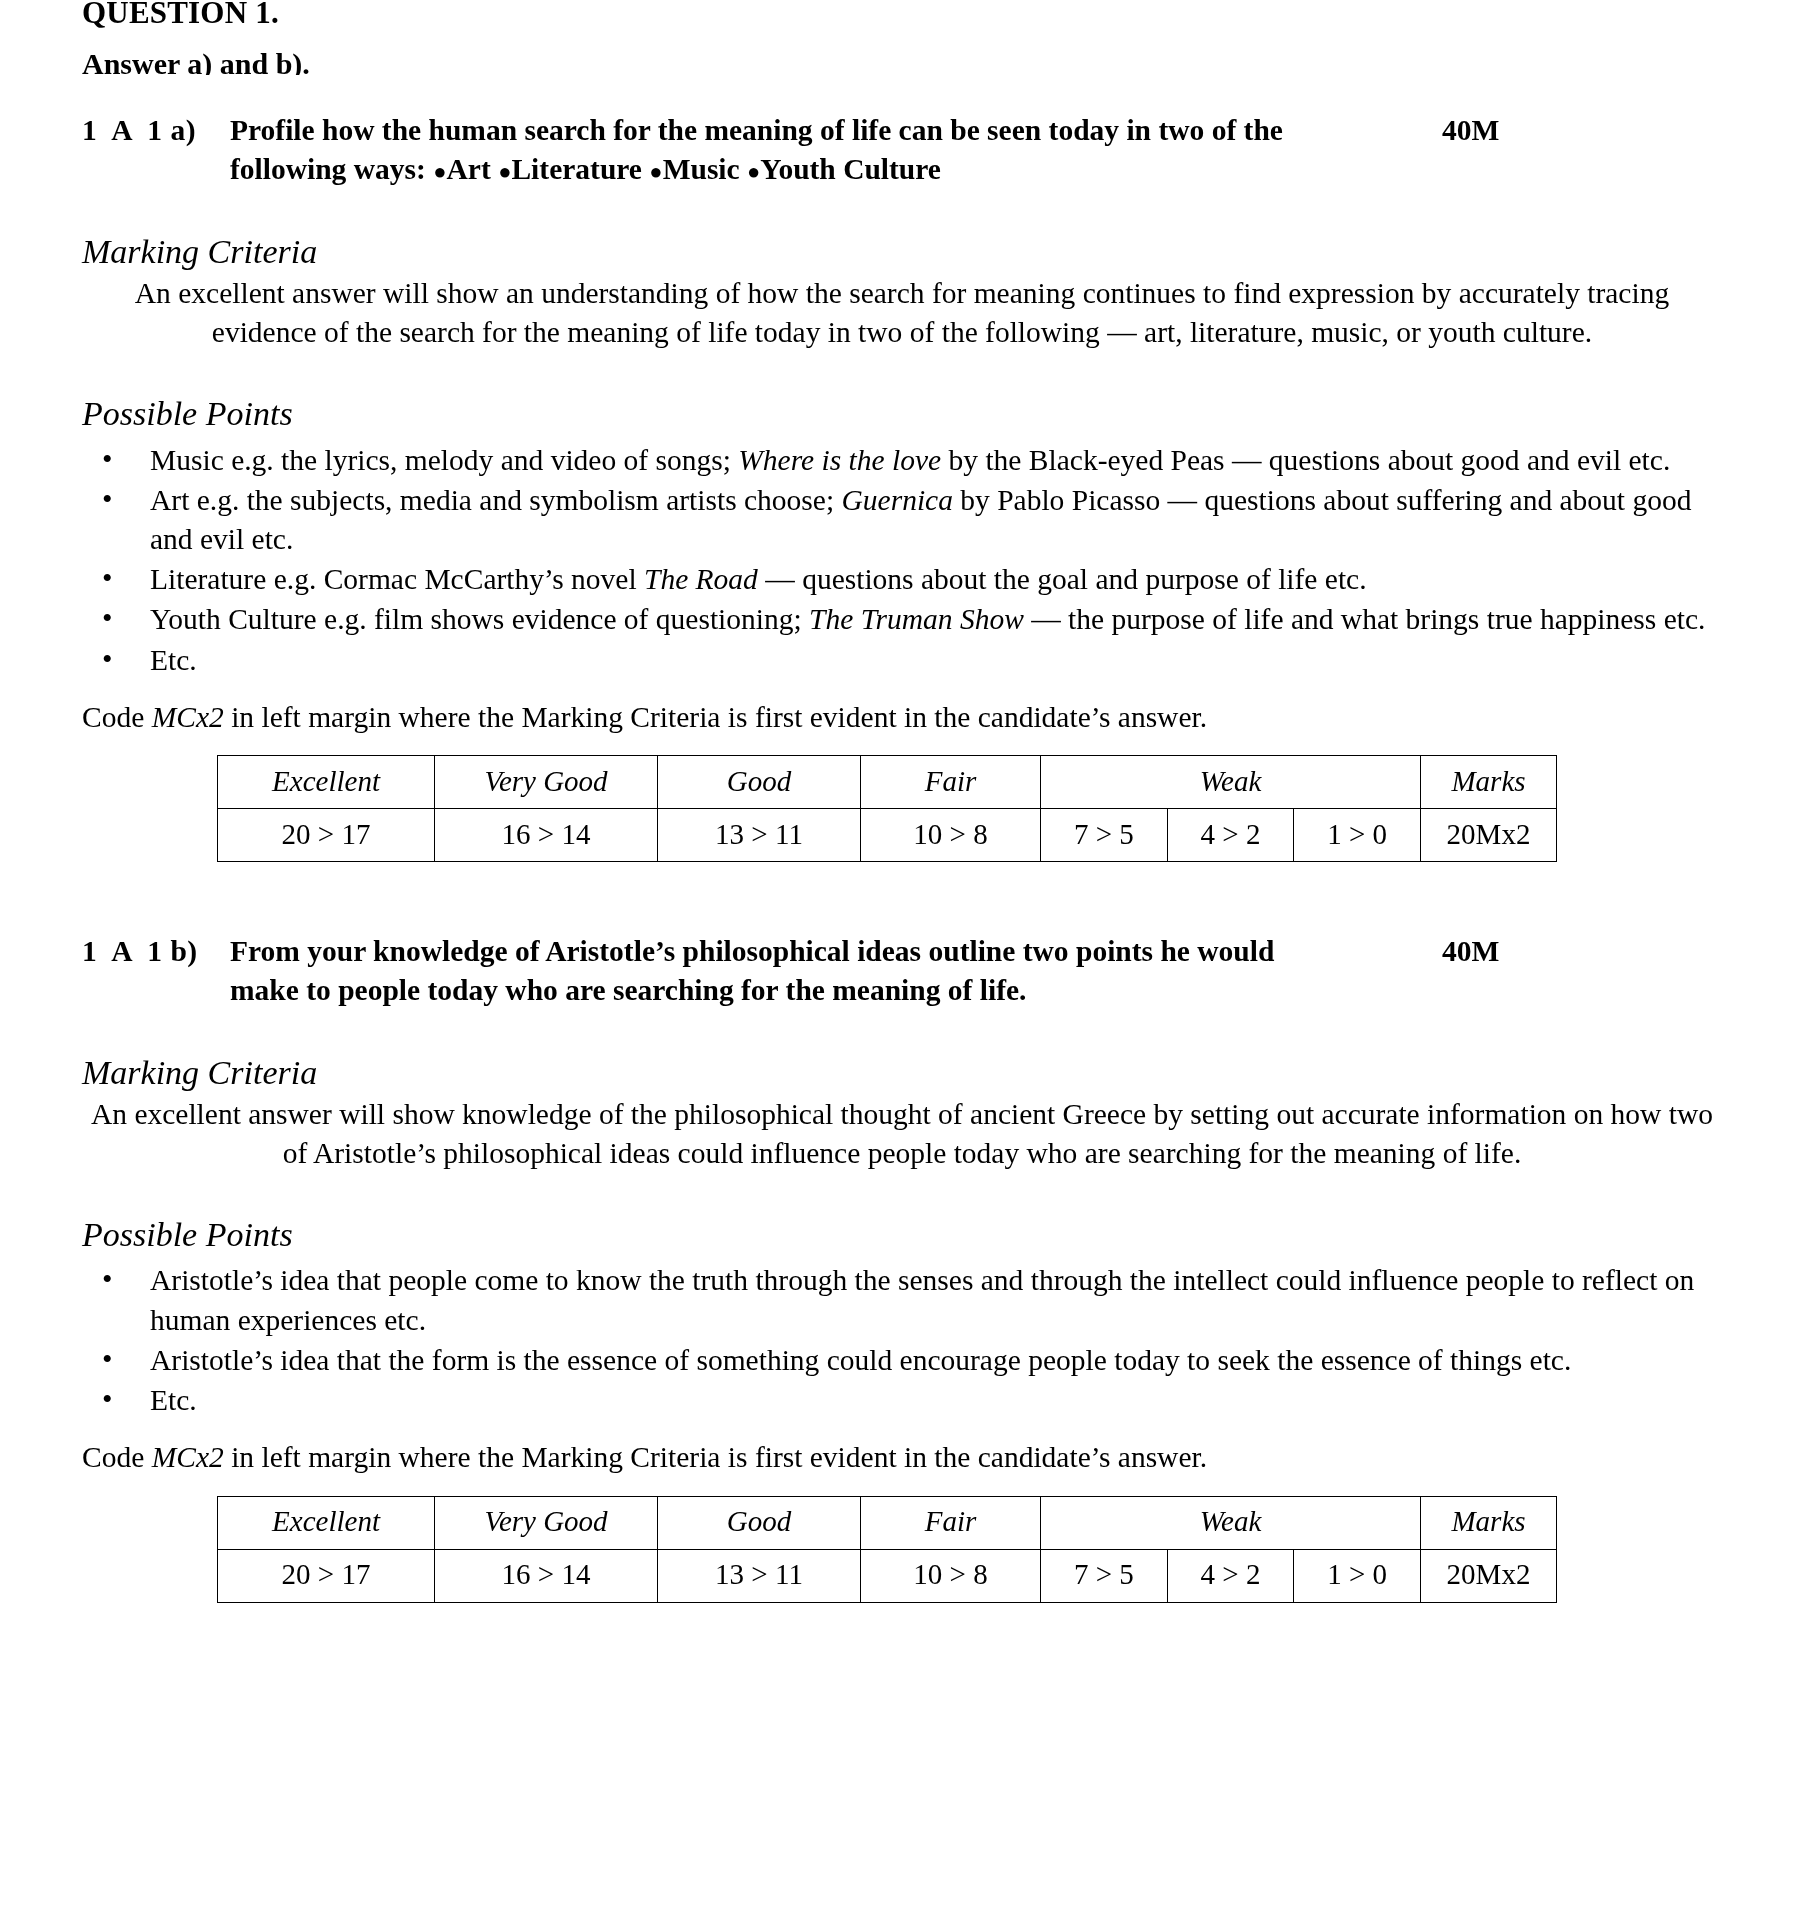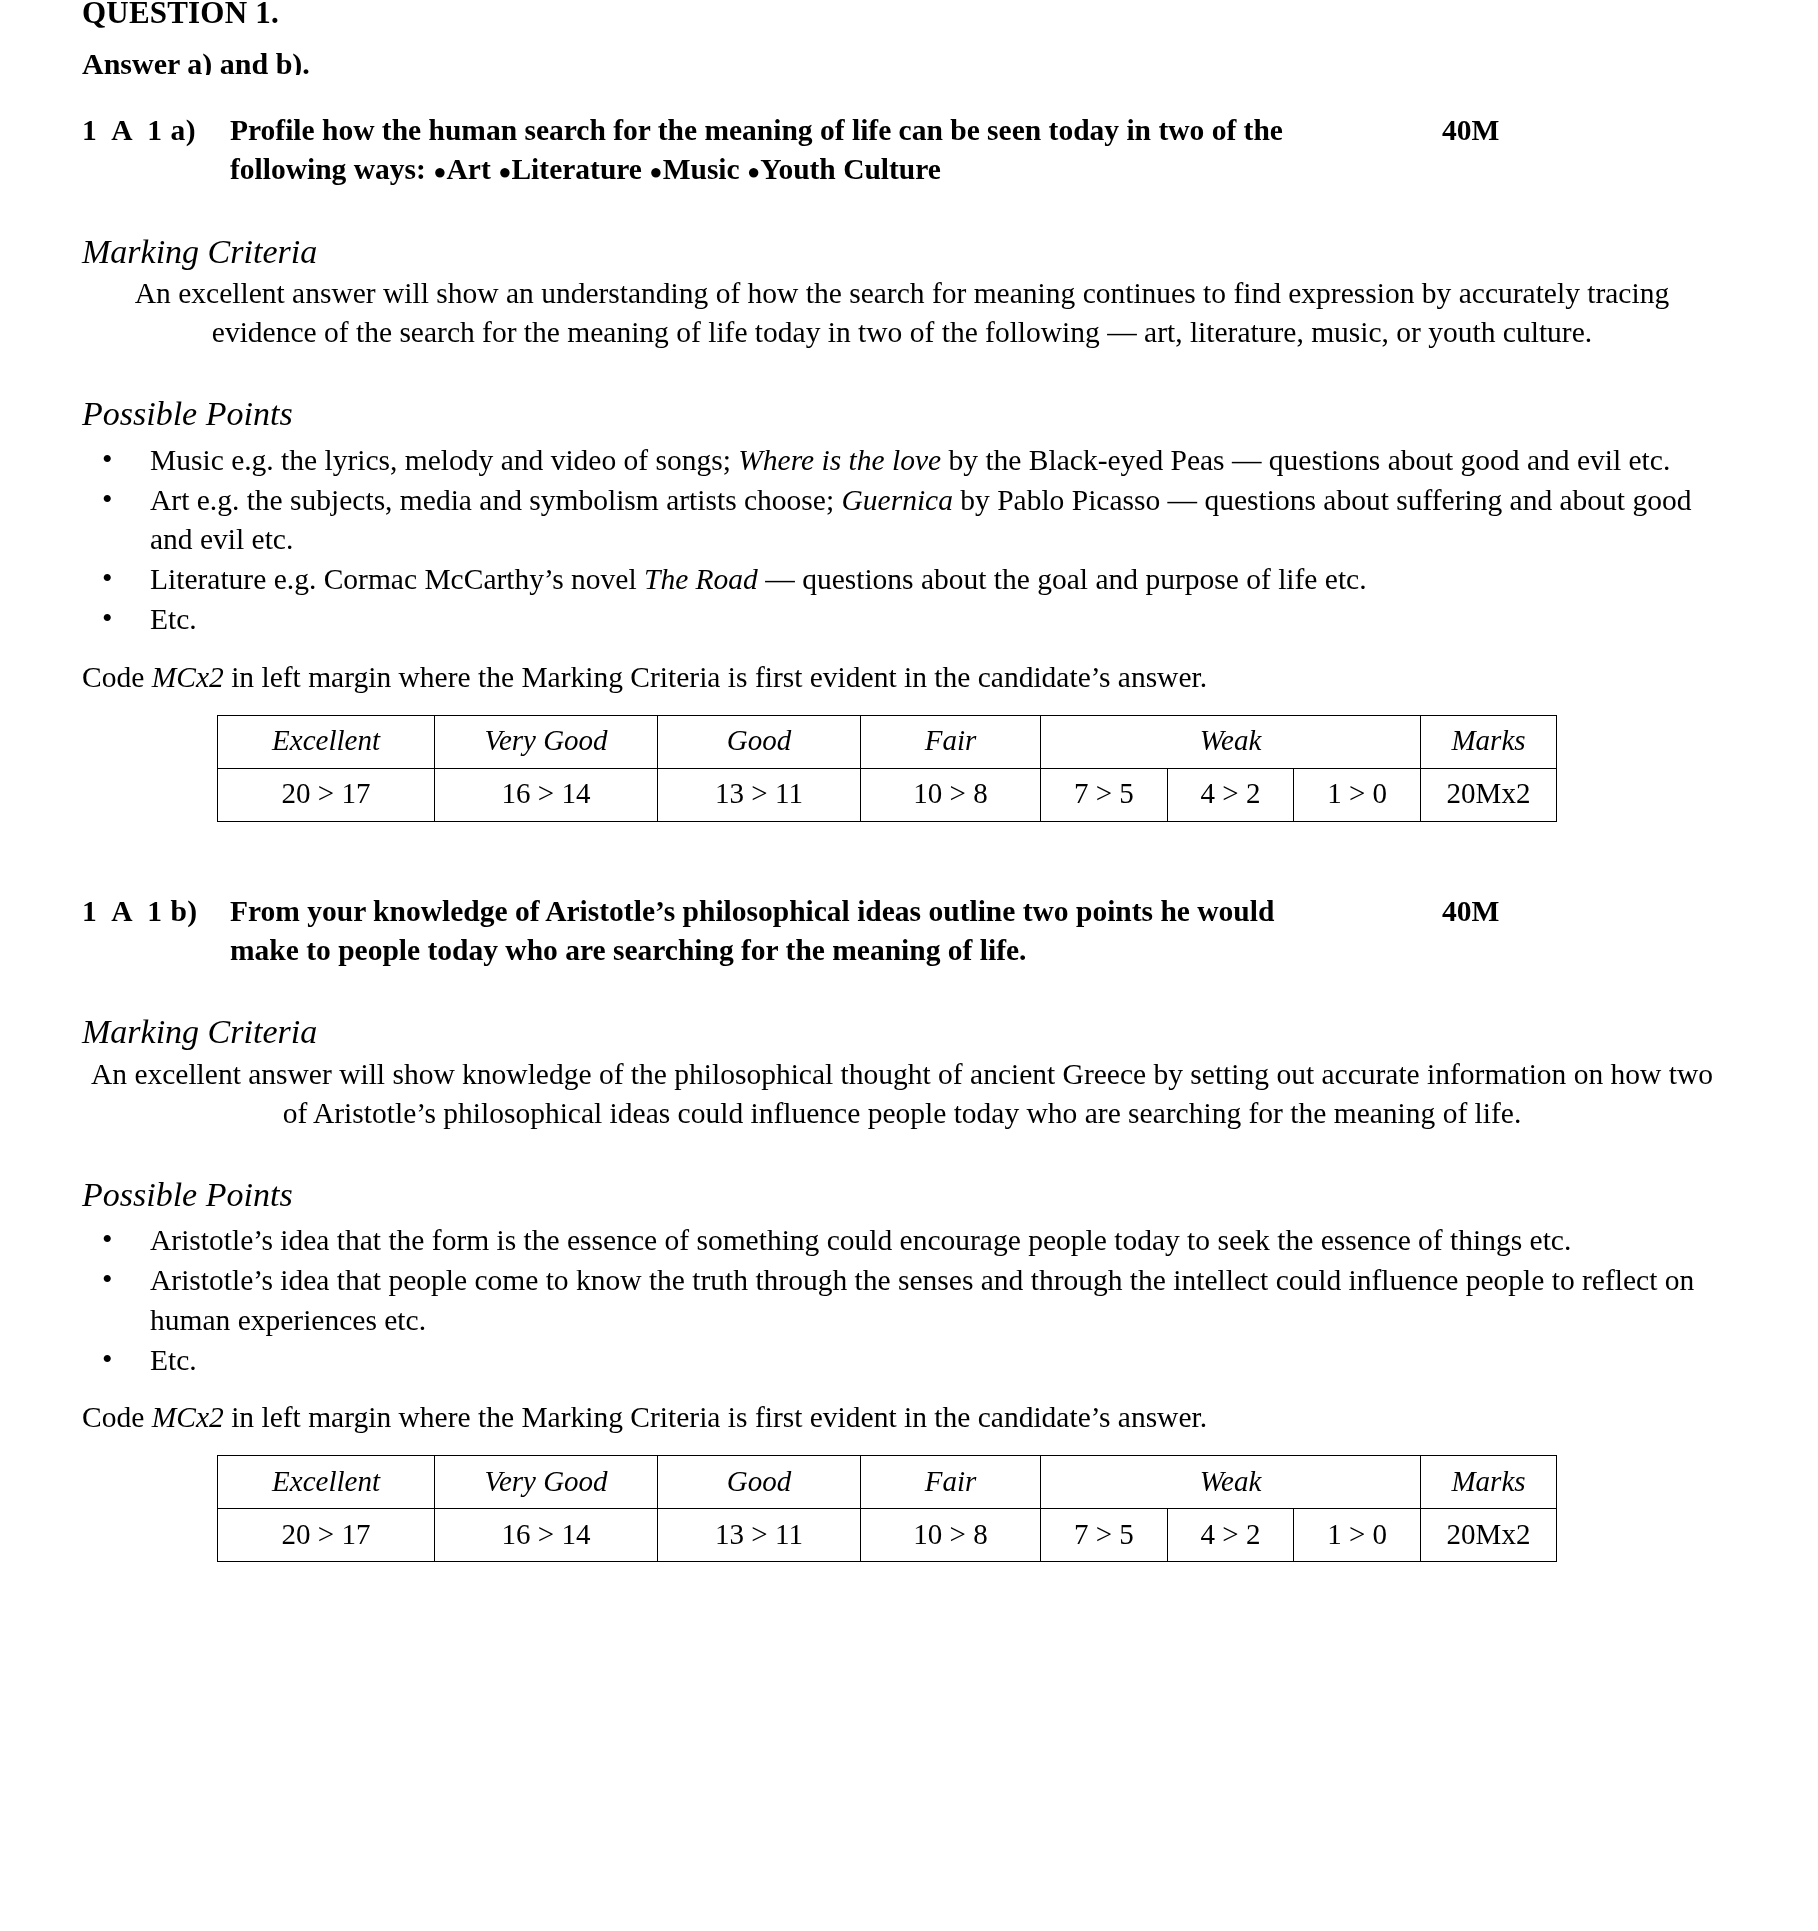--- a/index.html
+++ b/index.html
@@ -176,20 +176,21 @@
     </div>
 
     <div class="section-label">Marking Criteria</div>
     <p class="criteria-para">An excellent answer will show an understanding of how the search for meaning continues to find expression by accurately tracing evidence of the search for the meaning of life today in two of the following — art, literature, music, or youth culture.</p>
 
     <div class="section-label">Possible Points</div>
     <ul class="points">
       <li><span>Music e.g.  the lyrics, melody and video of songs; </span><span class="it">Where is the love</span><span> by the Black-eyed Peas — questions about good and evil etc.</span></li>
       <li><span>Art e.g.  the subjects, media and symbolism artists choose; </span><span class="it">Guernica</span><span> by Pablo Picasso — questions about suffering and about good and evil etc.</span></li>
       <li><span>Literature e.g. Cormac McCarthy’s novel </span><span class="it">The Road</span><span> — questions about the goal and purpose of life etc.</span></li>
+      <li><span>Youth Culture e.g. film shows evidence of questioning; </span><span class="it">The Truman Show</span><span> — the purpose of life and what brings true happiness etc.</span></li>
       <li><span>Etc.</span></li>
     </ul>
 
     <p class="code-note"><span>Code </span><span class="it">MCx2</span><span> in left margin where the Marking Criteria is first evident in the candidate’s answer.</span></p>
 
     <div class="grade-table-wrap">
       <table class="grade">
         <tbody>
             <tr class="head">
           <td class="w-excellent">Excellent</td>
@@ -222,22 +223,22 @@
         <span class="line2">make to people today who are searching for the meaning of life.</span>
       </div>
       <div class="q-marks">40M</div>
     </div>
 
     <div class="section-label">Marking Criteria</div>
     <p class="criteria-para">An excellent answer will show knowledge of the philosophical thought of ancient Greece by setting out accurate information on how two of Aristotle’s philosophical ideas could influence people today who are searching for the meaning of life.</p>
 
     <div class="section-label">Possible Points</div>
     <ul class="points">
+      <li><span>Aristotle’s idea that people come to know the truth through the senses and through the intellect could influence people to reflect on human experiences etc.</span></li>
       <li><span>Aristotle’s idea that the form is the essence of something could encourage people today to seek the essence of things etc.</span></li>
-      <li><span>Aristotle’s idea that people come to know the truth through the senses and through the intellect could influence people to reflect on human experiences etc.</span></li>
       <li><span>Etc.</span></li>
     </ul>
 
     <p class="code-note"><span>Code </span><span class="it">MCx2</span><span> in left margin where the Marking Criteria is first evident in the candidate’s answer.</span></p>
 
     <div class="grade-table-wrap">
       <table class="grade">
         <tbody>
             <tr class="head">
           <td class="w-excellent">Excellent</td>

